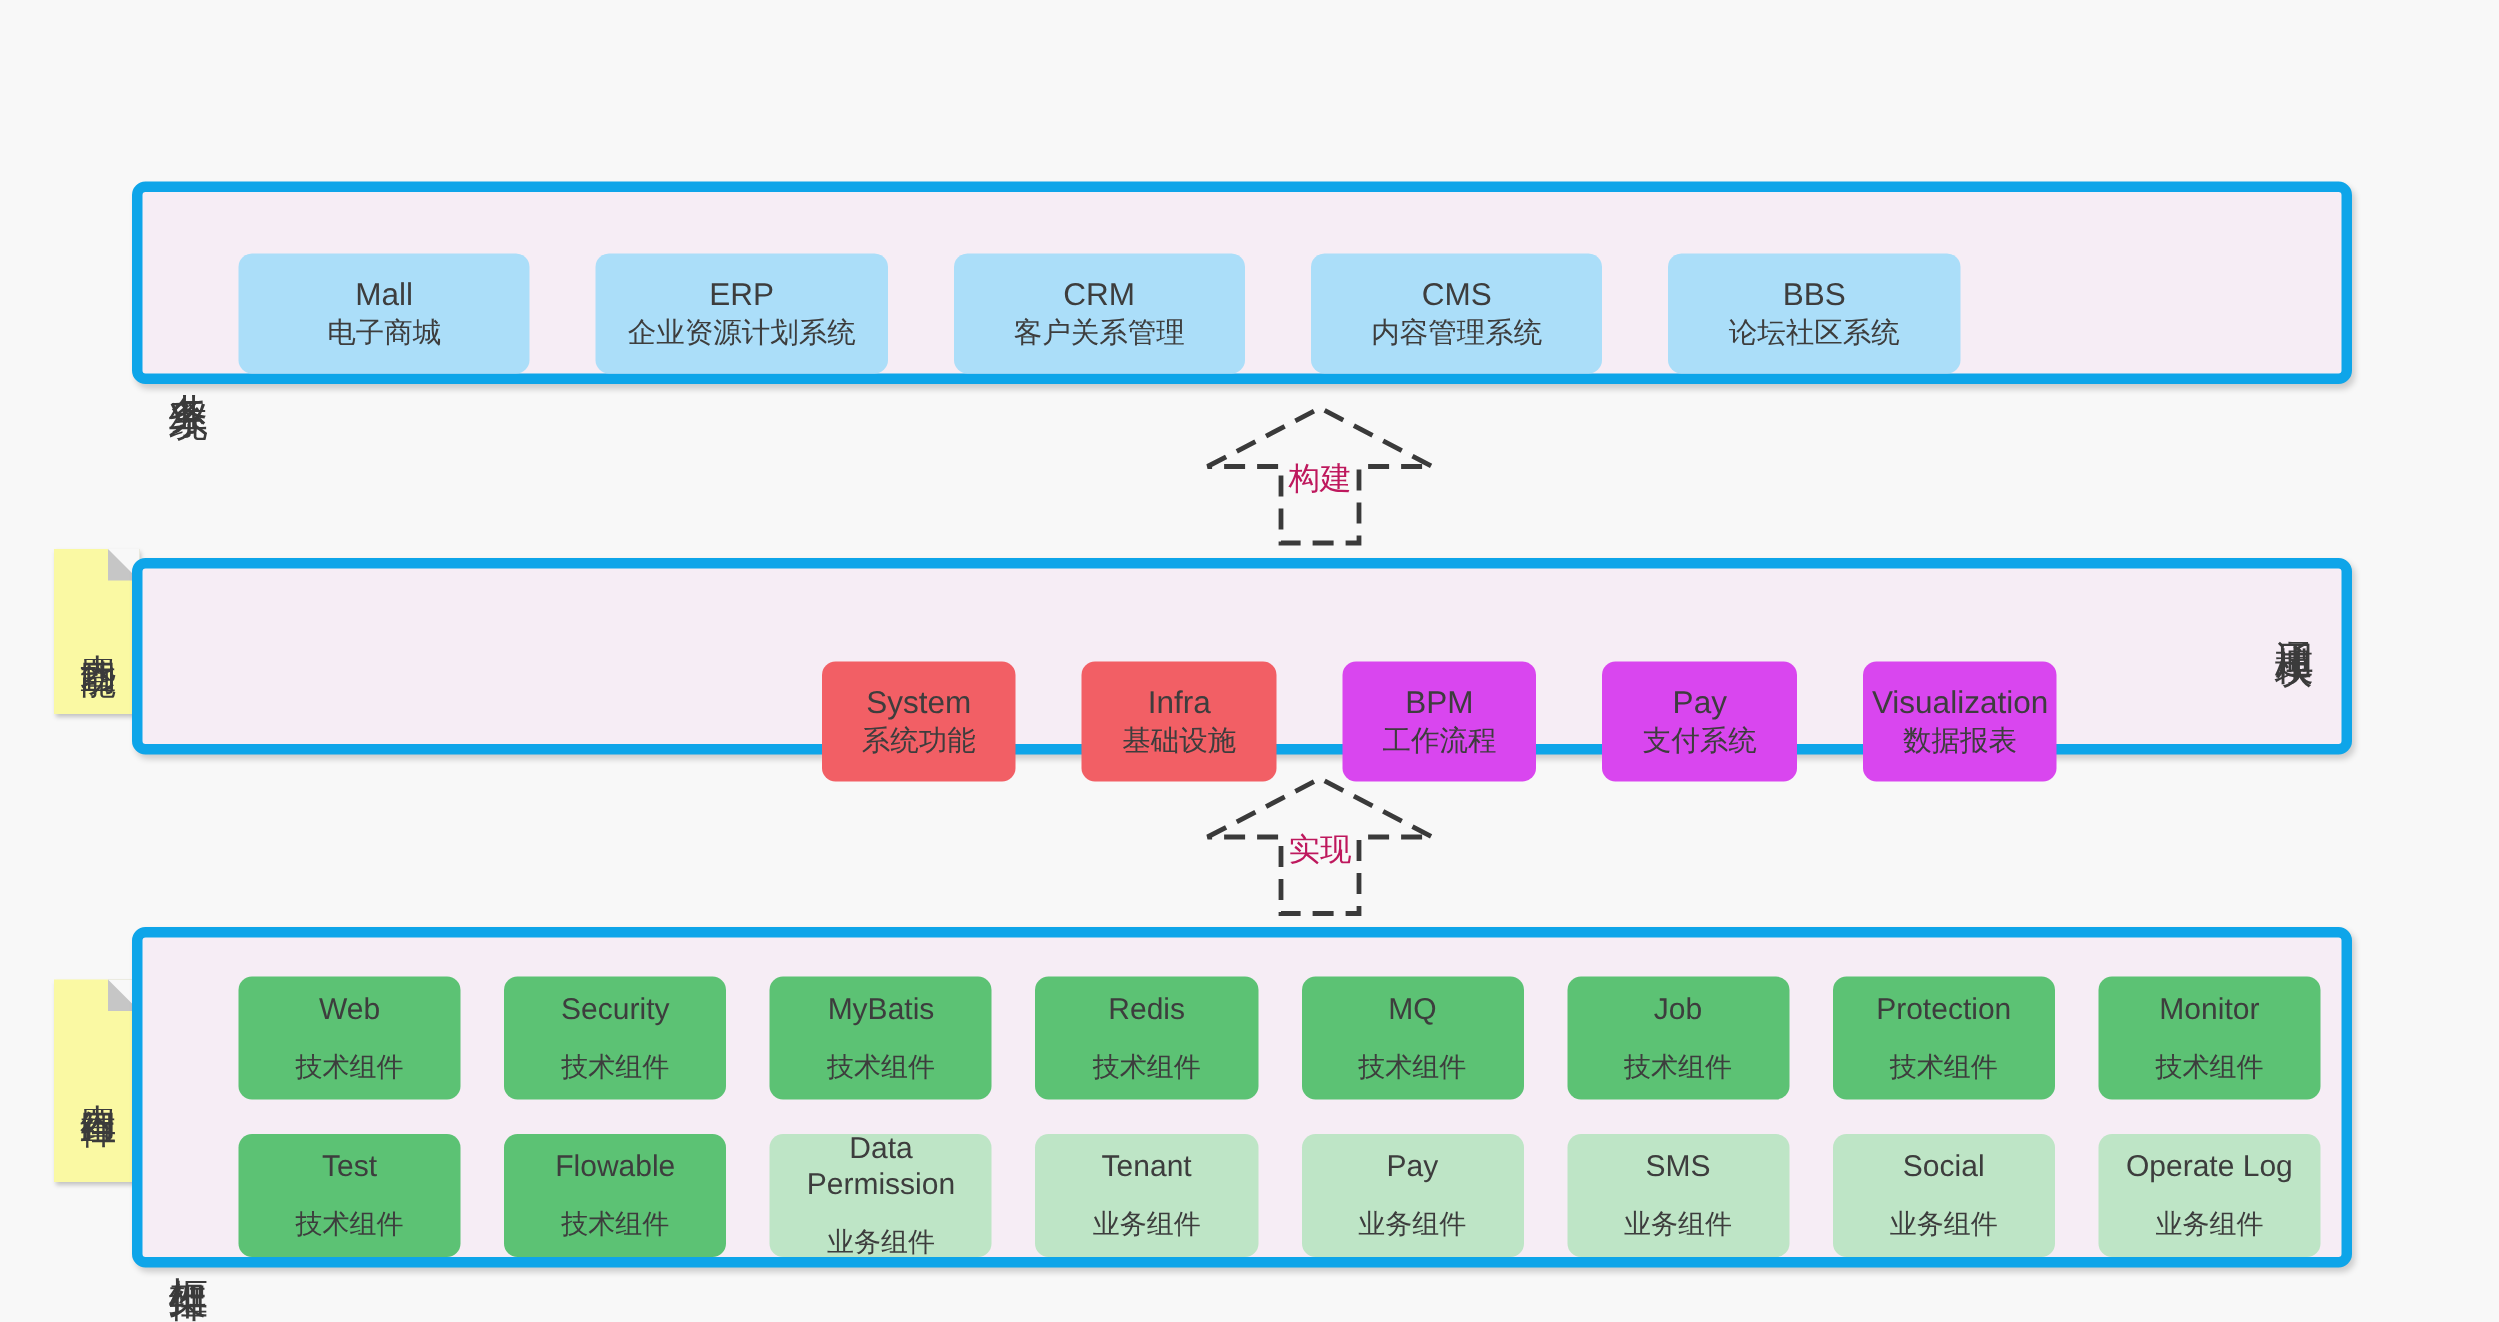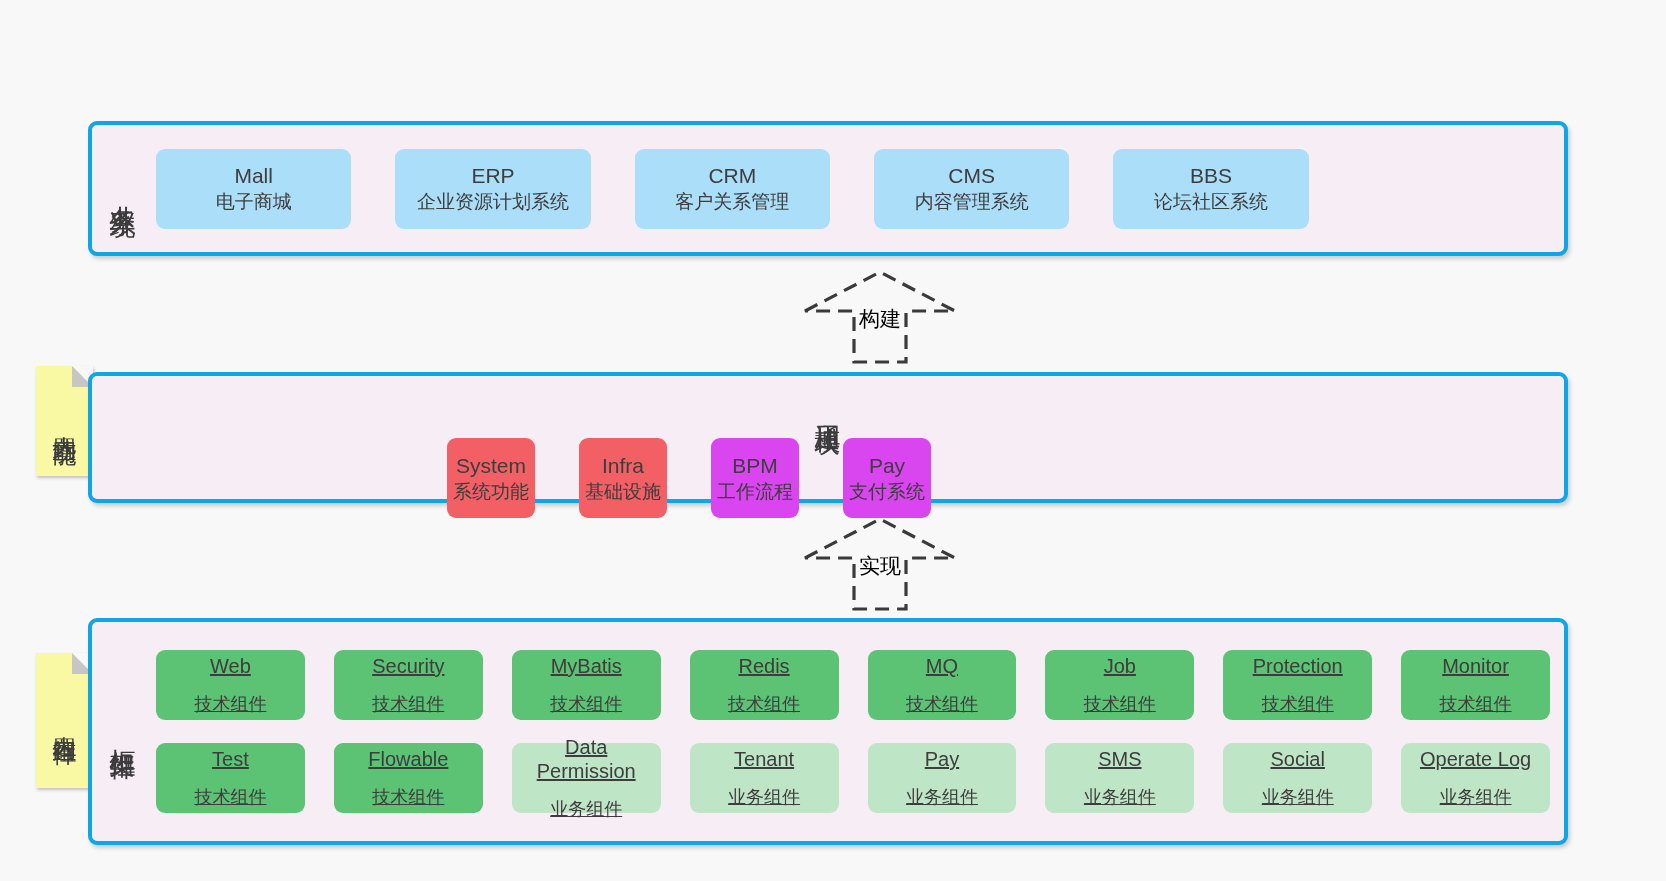--- a/index.html
+++ b/index.html
@@ -2,23 +2,23 @@
 <html><head>
 <meta charset="utf-8">
 <style>
   html,body { margin:0; padding:0; background:#f8f8f8; }
   body { font-family:"Liberation Sans","DejaVu Sans",sans-serif; color:#3d3d3d; }
   .canvas { position:relative; width:1666px; height:881px; background:#f8f8f8; overflow:hidden; }
 
   
   .panel {
     position:absolute; left:88px; width:1480px; box-sizing:border-box;
-    background:#f6edf5; border:4px solid #0ea5e9; border-radius:9px;
+    background:#f6edf5; border:7px solid #0ea5e9; border-radius:9px;
     box-shadow:2px 3px 4px rgba(0,0,0,0.18);
-    display:flex; align-items:center; z-index:2;
+    display:flex; align-items:flex-end; z-index:2;
   }
   .panel-business  { top:121px; height:135px; }
   .panel-modules   { top:372px; height:131px;flex-direction:column; }
   .panel-components{ top:618px; height:227px; }
 
   .side-label { width:62px; display:flex; align-items:center; justify-content:center; flex:0 0 62px; }
   .vtext { writing-mode:vertical-rl; text-orientation:upright; font-size:26px; letter-spacing:2px; color:#3b3b3b; line-height:1; }
 
   .boxes-6 {
     flex:1; display:grid; grid-template-columns:repeat(6,1fr);
@@ -27,21 +27,21 @@
   .boxes-8 {
     flex:1; display:grid; grid-template-columns:repeat(8,1fr);
     gap:23px 29px; align-content:center; padding:0 14px 0 2px;
   }
 
   .box {
     height:80px; border-radius:9px; box-sizing:border-box;
     display:flex; flex-direction:column; align-items:center; justify-content:center;
     text-align:center; padding:2px 6px;
   }
-  .boxes-8 .box { height:70px;text-decoration:underline; }
+  .boxes-8 .box { height:82px; }
   .bt { font-size:21px; line-height:1.3; }
   .bs { font-size:19px; line-height:1.35; }
   .boxes-8 .bt { font-size:20px; line-height:1.22; }
   .boxes-8 .bs { font-size:18px; line-height:1.3;margin-top:14px; }
 
   .c-blue       { background:#abdef9; }
   .c-red        { background:#f25f65; }
   .c-pink       { background:#d946ef; }
   .c-green      { background:#5cc274; }
   .c-lightgreen { background:#bee5c6; }
@@ -64,21 +64,21 @@
   .arrow { position:absolute; width:156px; height:96px; left:802px; z-index:1; }
   .arrow-1 { top:269px; }
   .arrow-2 { top:516px; }
   .arrow svg { position:absolute; inset:0; width:100%; height:100%; }
   .arrow polygon {
     fill:none; stroke:#3a3a3a; stroke-width:3.2;
     stroke-dasharray:14 8; stroke-linejoin:miter;
   }
   .arrow-label {
     position:absolute; top:36px; left:50%; transform:translateX(-50%);
-    background:#f8f8f8; padding:0 3px; font-size:21px; color:#000000; white-space:nowrap;
+    background:#f8f8f8; padding:0 3px; font-size:21px; color:#be185d; white-space:nowrap;
   }
 </style>
 </head>
 <body>
 
 <div class="canvas">
 
   <div class="sticky sticky-modules">
     <span class="vtext">内置功能</span>
   </div>
@@ -141,20 +141,24 @@
         <div class="bs">基础设施</div>
       </div>
       <div class="box c-pink">
         <div class="bt">BPM</div>
         <div class="bs">工作流程</div>
       </div>
       <div class="box c-pink">
         <div class="bt">Pay</div>
         <div class="bs">支付系统</div>
       </div>
+      <div class="box c-pink">
+        <div class="bt">Visualization</div>
+        <div class="bs">数据报表</div>
+      </div>
     </div>
   </div>
 
   <div class="panel panel-components">
     <div class="side-label">
       <span class="vtext">框架组件</span>
     </div>
     <div class="boxes-8">
 
       <div class="box c-green">

